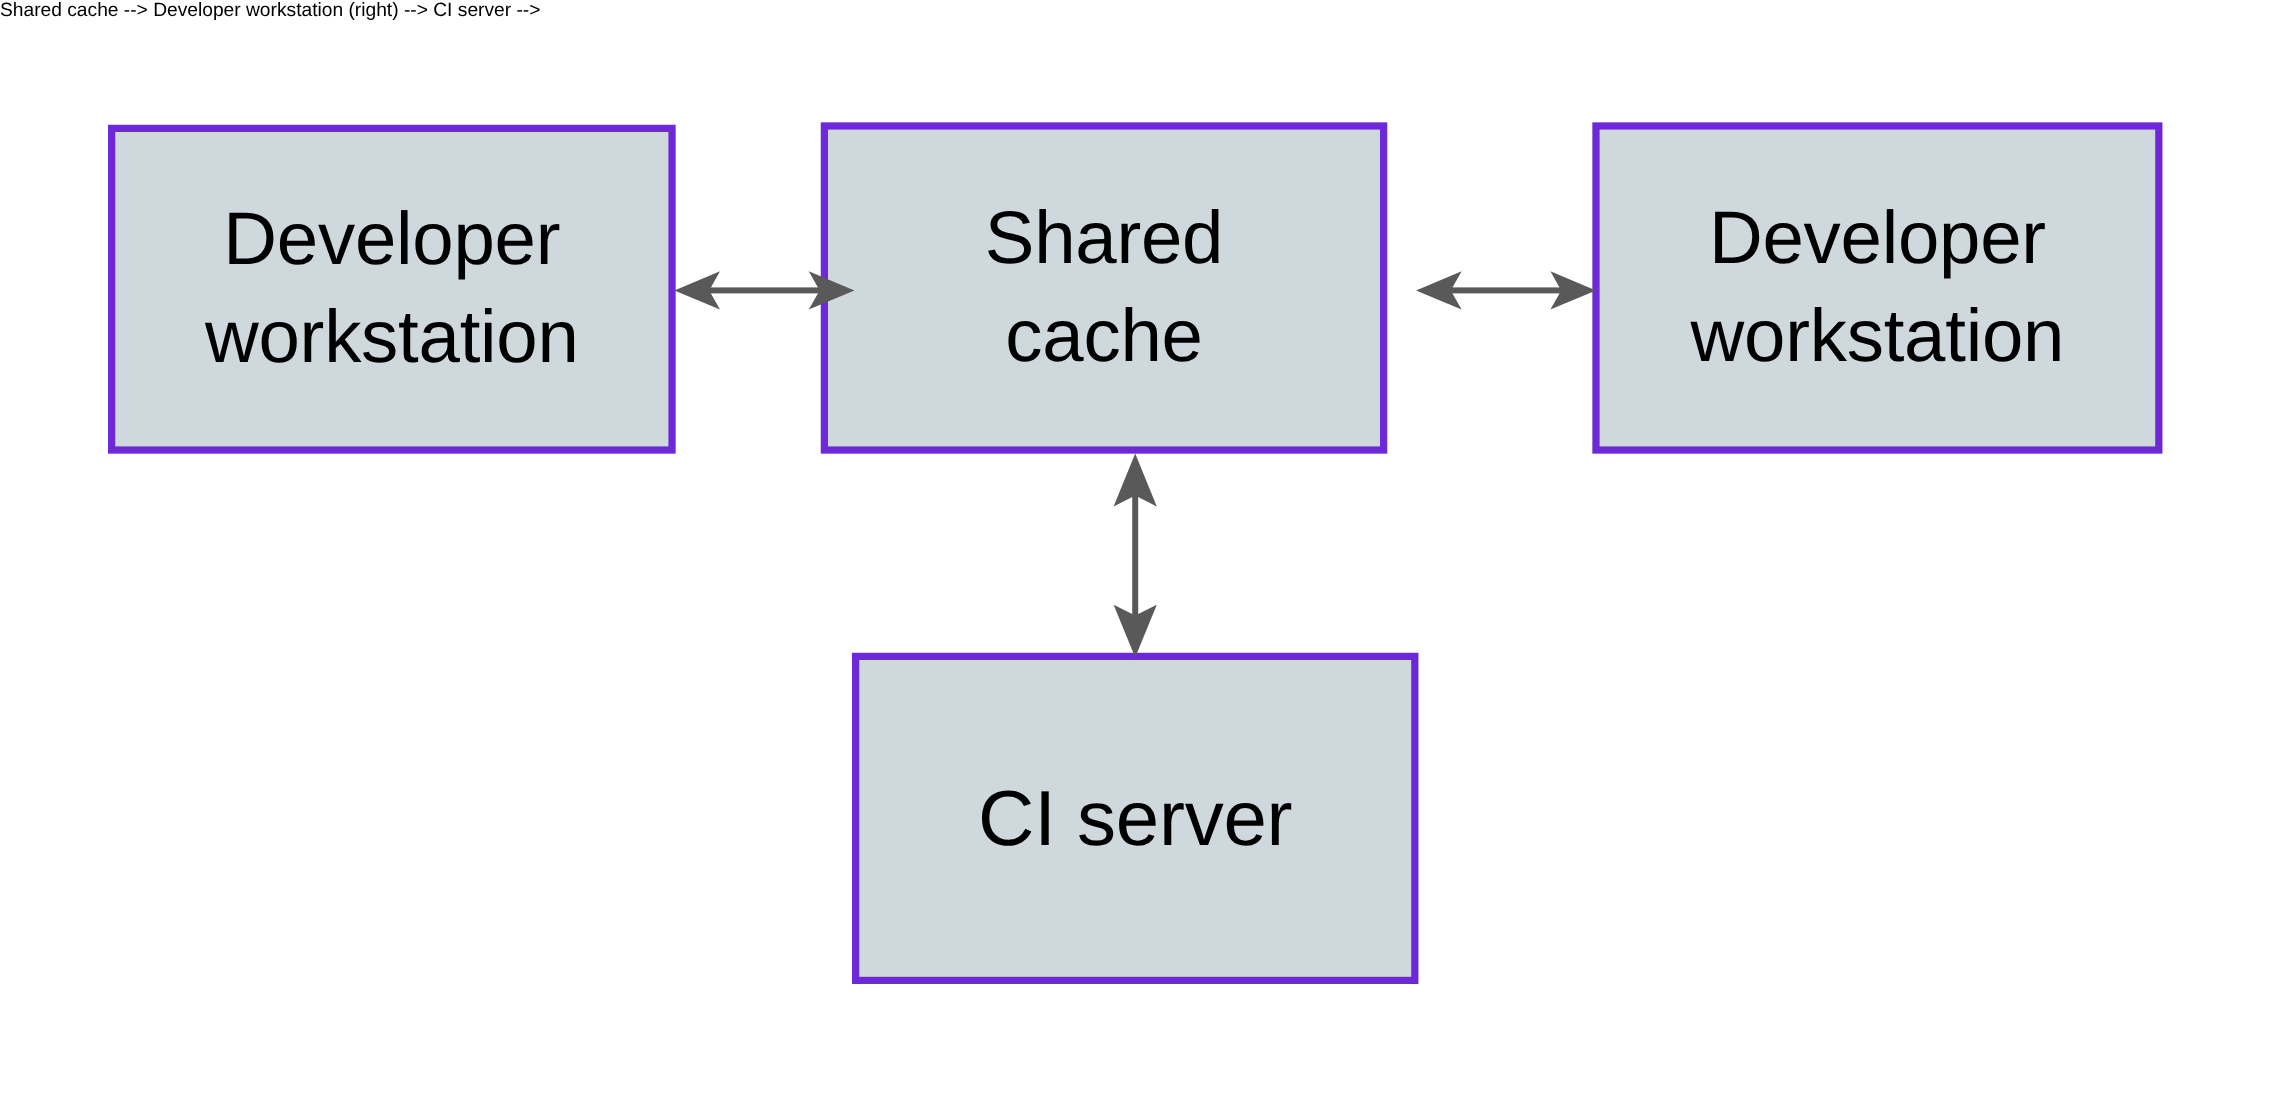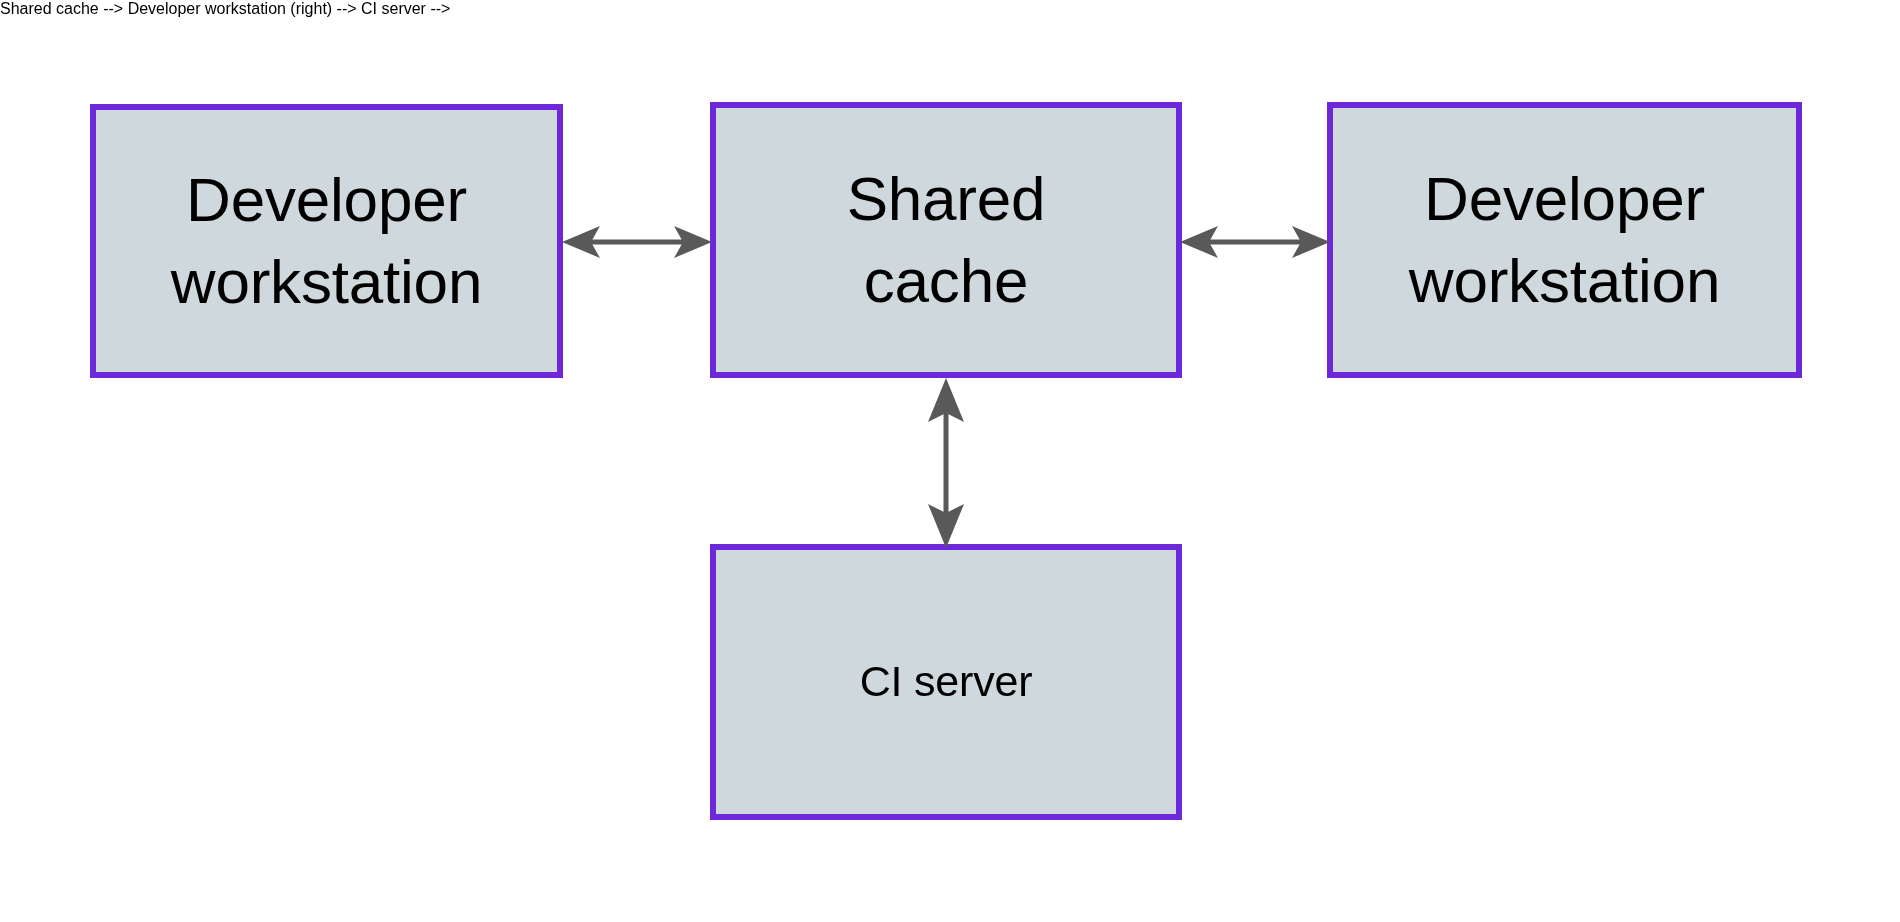--- a/index.html
+++ b/index.html
@@ -36,25 +36,25 @@
     color: #000000;
     font-size: 62px;
     line-height: 1.33;
     font-weight: 400;
     letter-spacing: -0.2px;
     white-space: pre-line;
     padding: 0 6px;
   }
 
   #node-dev-left   { left: 90px;   top: 104px; width: 473px; height: 274px; }
-  #node-cache      { left: 710px;  top: 102px; width: 472px; height: 276px; }
+  #node-cache      { left: 684px;  top: 102px; width: 472px; height: 276px; }
   #node-dev-right  { left: 1327px; top: 102px; width: 475px; height: 276px; }
   #node-ci         { left: 710px;  top: 544px; width: 472px; height: 276px; }
 
-  #node-ci .node-label { font-size: 43px; text-align: right; }
+  #node-ci .node-label { font-size: 65px; text-align: right; }
 
   
   .connector {
     position: absolute;
   }
   .connector svg {
     display: block;
     overflow: visible;
   }
 

